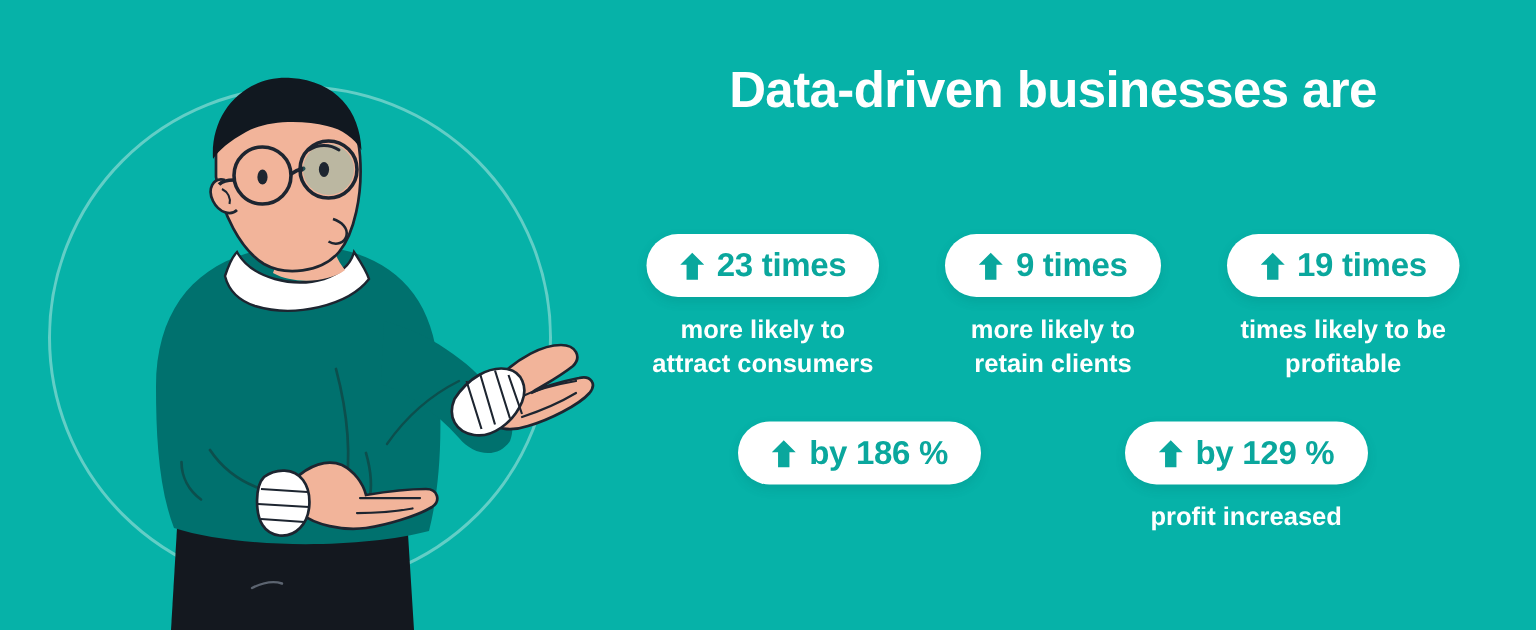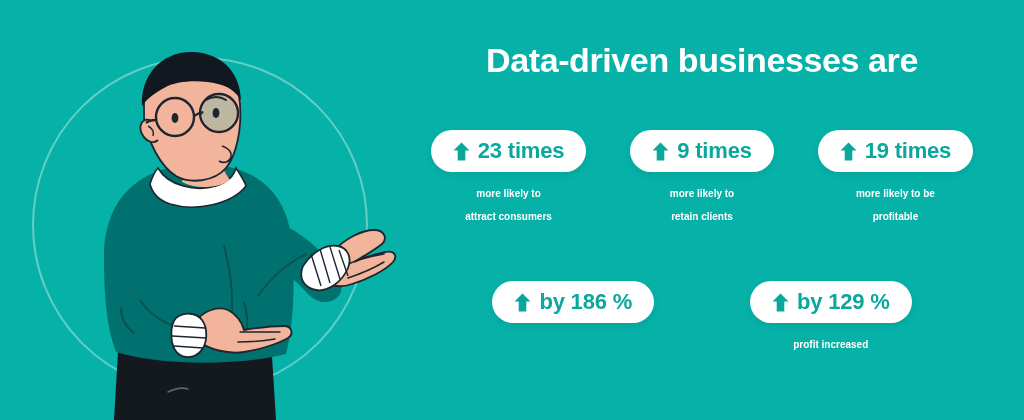--- a/index.html
+++ b/index.html
@@ -54,21 +54,21 @@
     white-space: nowrap;
   }
 
   .stat-row {
     position: absolute;
     display: flex;
     justify-content: center;
   }
   .row-top {
     left: 0;
-    top: 130px;
+    top: 156px;
     width: 644px;
     gap: 44px;
   }
   .row-bottom {
     left: 0;
     top: 281px;
     width: 644px;
     gap: 96px;
   }
 
@@ -103,21 +103,21 @@
     font-size: 22px;
     font-weight: bold;
     line-height: 22px;
     letter-spacing: -0.2px;
     white-space: nowrap;
   }
 
   .caption {
     margin-top: 10px;
     color: #ffffff;
-    font-size: 10px;
+    font-size: 17px;
     font-weight: bold;
     line-height: 23px;
     text-align: center;
     white-space: pre-line;
   }
 </style>
 </head>
 <body>
 
 <div class="canvas">
@@ -250,21 +250,21 @@
 retain clients</div>
       </div>
 
       <div class="stat">
         <div class="pill">
           <svg class="arrow-icon" viewBox="0 0 17 19">
             <path d="M8.5 0.5 L16.5 8.5 L12.3 8.5 L12.3 18.5 L4.7 18.5 L4.7 8.5 L0.5 8.5 Z" fill="#0aa79d"></path>
           </svg>
           <span class="pill-value">19 times</span>
         </div>
-        <div class="caption">more likely to be
+        <div class="caption">times likely to be
 profitable</div>
       </div>
 
     </div>
 
     <div class="stat-row row-bottom">
 
       <div class="stat">
         <div class="pill">
           <svg class="arrow-icon" viewBox="0 0 17 19">

